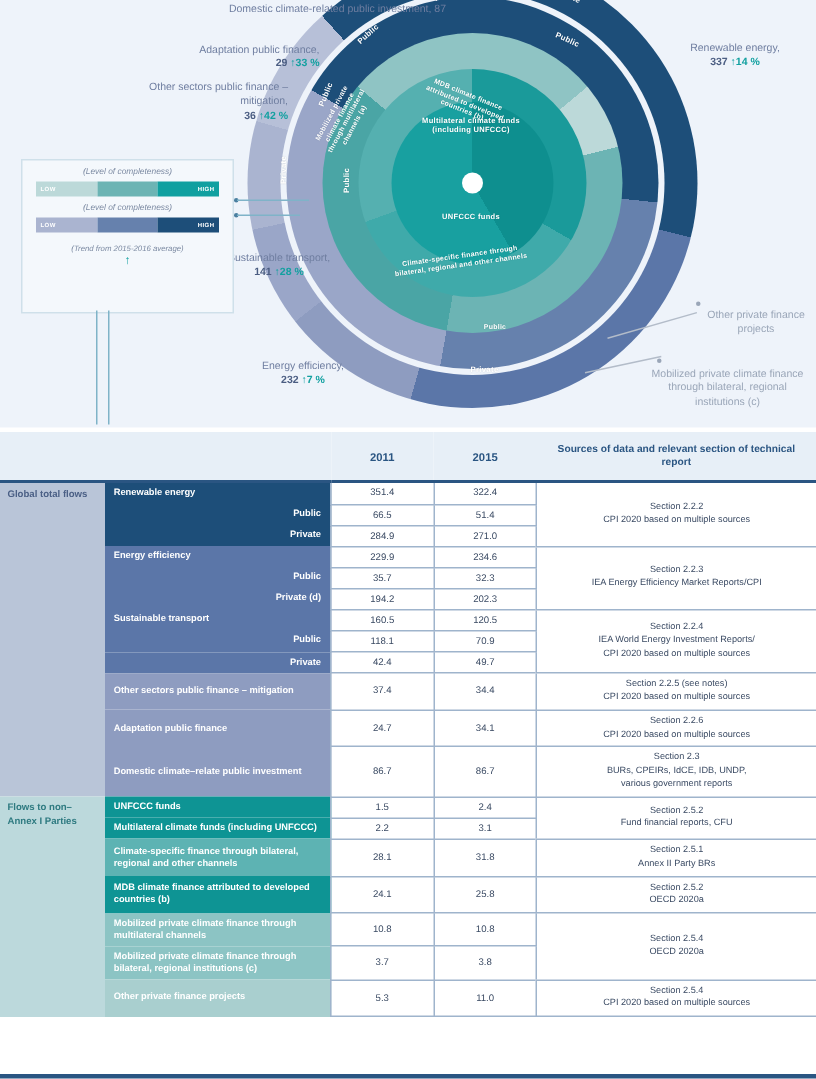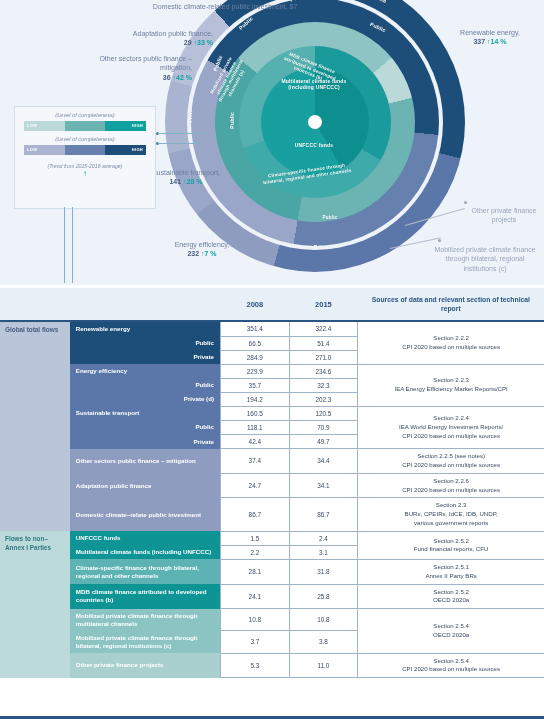--- a/index.html
+++ b/index.html
@@ -293,21 +293,21 @@
         <col class="c-cat">
           <col class="c-lab">
           <col class="c-y1">
           <col class="c-y2">
           <col class="c-src">
       </colgroup>
       <thead>
         <tr>
           <td class="hdr-td hdr-rule"></td>
           <td class="hdr-td hdr-rule"></td>
-          <td class="hdr-td hdr-rule">2008</td>
+          <td class="hdr-td hdr-rule">2011</td>
           <td class="hdr-td hdr-rule">2015</td>
           <td class="hdr-td hdr-rule hdr-src">Sources of data and relevant section of technical report</td>
         </tr>
       </thead>
       <tbody id="tbody">
           <tr>
             <td class="cat-cell" rowspan="12">Global total flows</td>
             <td class="lab b-ren">Renewable energy</td>
             <td class="num first">351.4</td>
             <td class="num first">322.4</td>

